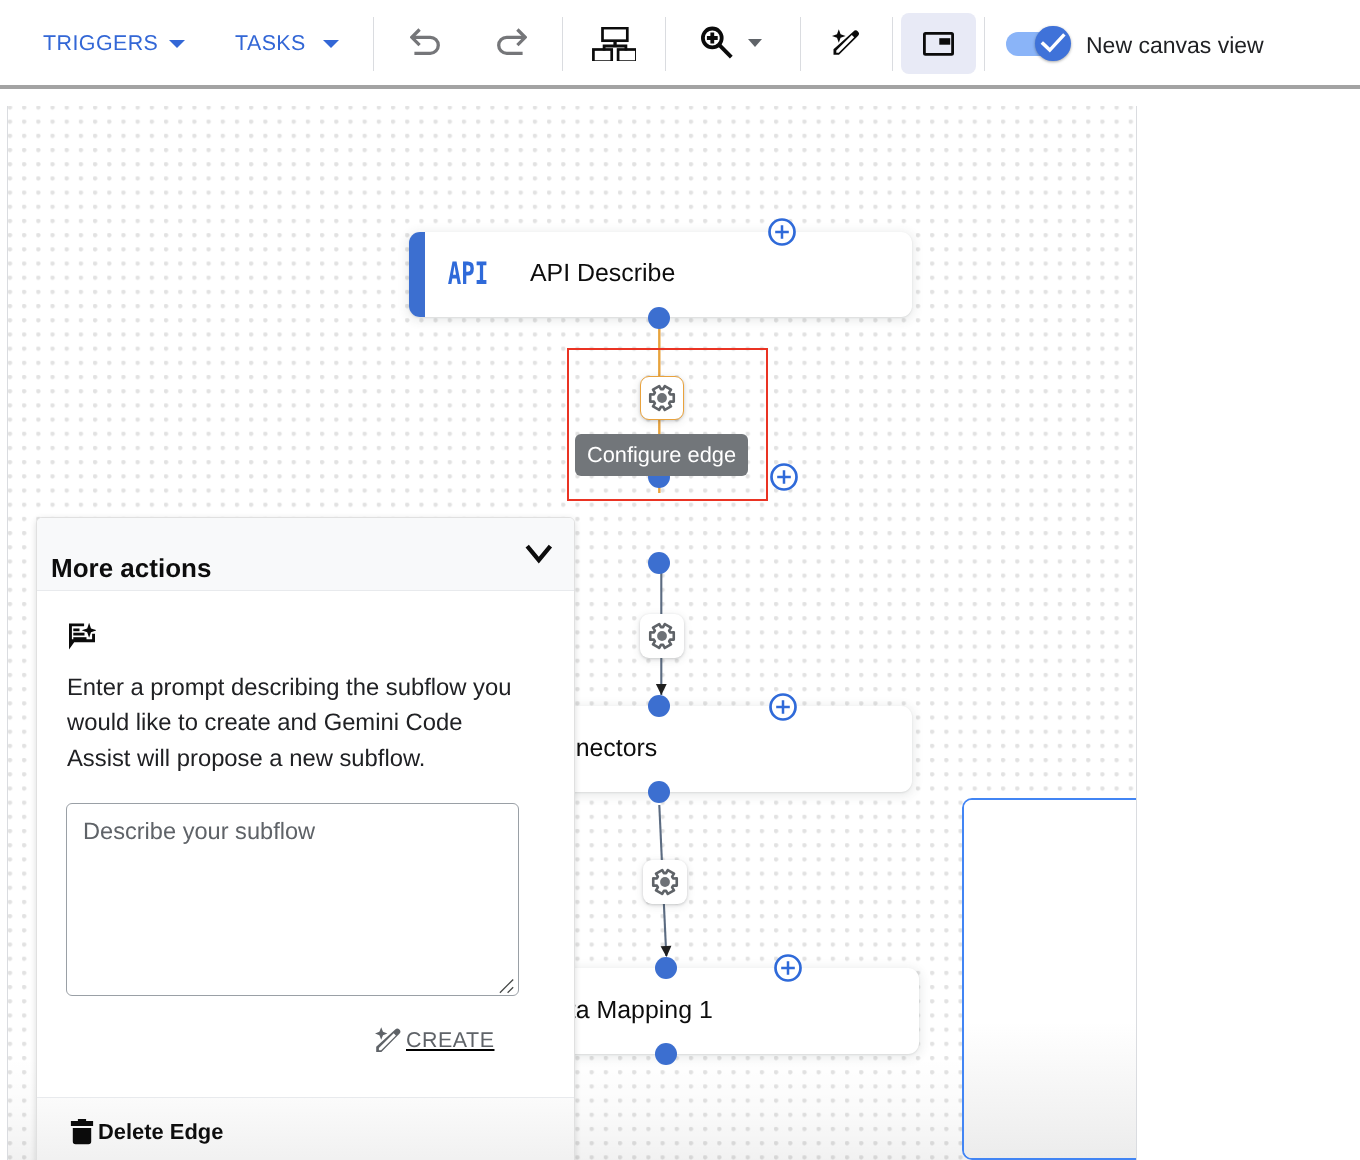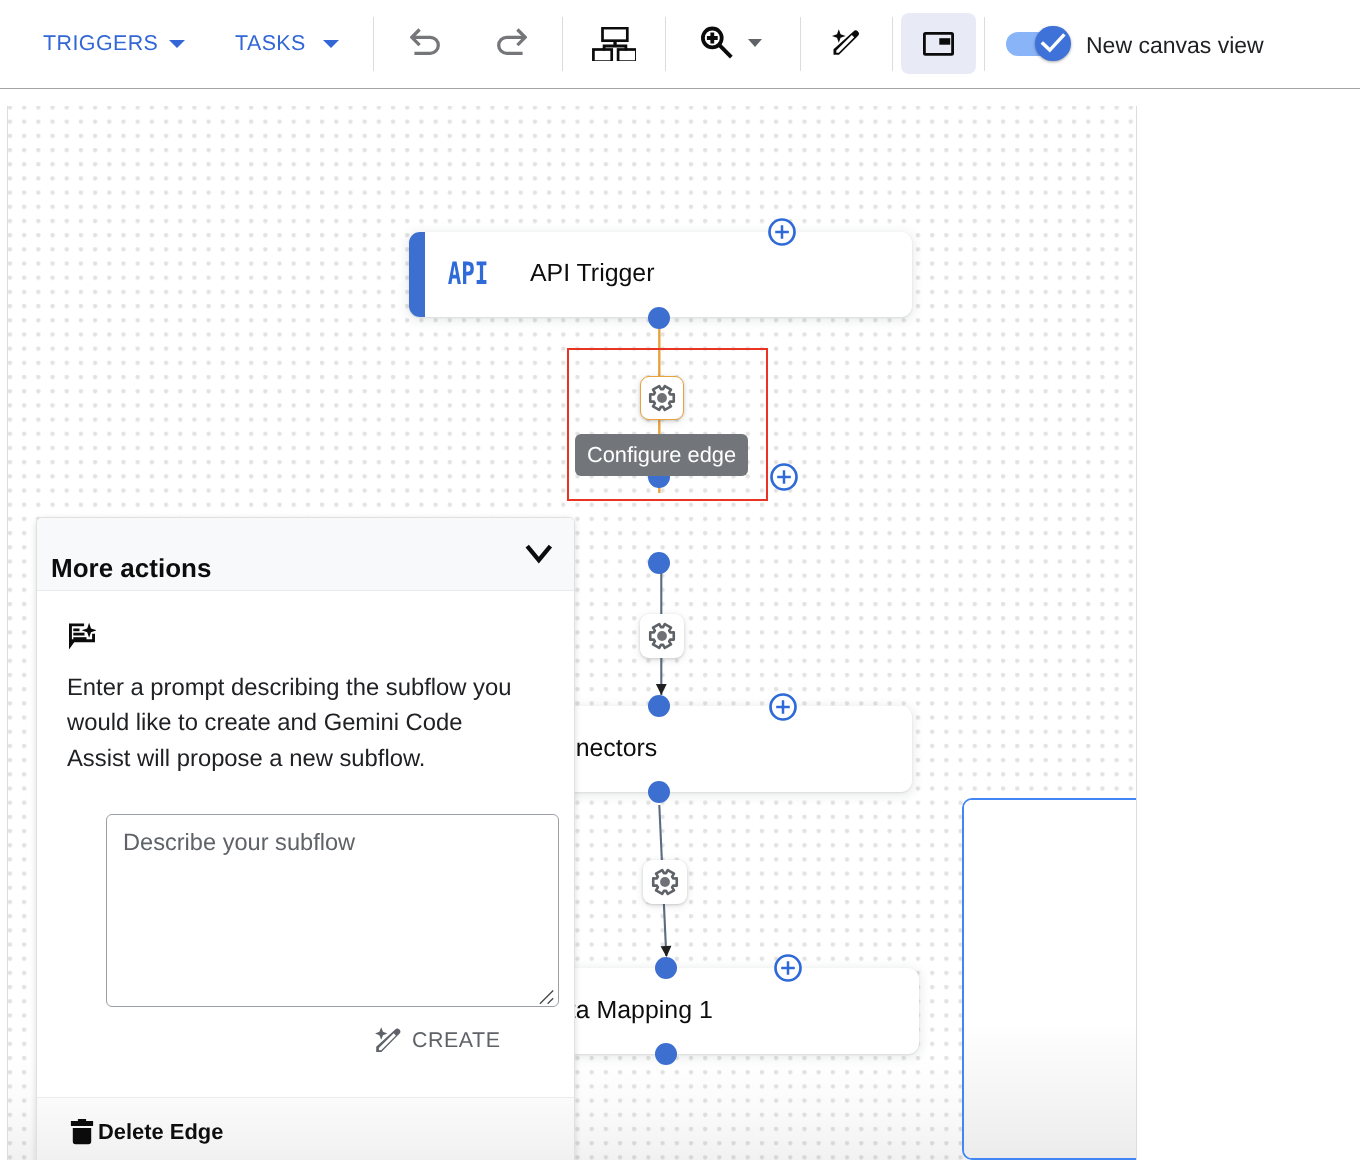--- a/index.html
+++ b/index.html
@@ -3,21 +3,21 @@
 <meta charset="utf-8">
 <title>Integration Canvas</title>
 <style>
   html,body{margin:0;padding:0;}
   body{width:1360px;height:1160px;overflow:hidden;background:#fff;
        font-family:"Liberation Sans",sans-serif;-webkit-font-smoothing:antialiased;text-rendering:geometricPrecision;}
   #root{position:relative;width:1360px;height:1160px;}
 
   
   .toolbar{position:absolute;left:0;top:0;width:1360px;height:89px;background:#fff;
-           border-bottom:1px solid #a3a3a3;box-sizing:border-box;}
+           border-bottom:4px solid #a3a3a3;box-sizing:border-box;}
   .tb-btn{position:absolute;display:flex;align-items:center;cursor:pointer;}
   .tb-text{color:#3367d6;font-size:21.4px;letter-spacing:.45px;font-weight:400;}
   .caret{width:0;height:0;border-left:8.2px solid transparent;border-right:8.2px solid transparent;
          border-top:8.6px solid #3367d6;}
   .caret.grey{border-top-color:#5f6368;border-left-width:7.7px;border-right-width:7.7px;border-top-width:8px;}
   .vdiv{position:absolute;width:1px;background:#dadce0;}
   .icon-btn{position:absolute;display:flex;align-items:center;justify-content:center;cursor:pointer;}
   .icon-btn.active{background:#e8eaf6;border-radius:8px;}
 
   
@@ -79,21 +79,21 @@
               border-bottom:1px solid #e8eaed;box-sizing:border-box;display:flex;align-items:center;
               cursor:pointer;}
   .panel-head-title{position:absolute;left:14px;font-size:26px;font-weight:bold;color:#0d0d0d;margin-top:28px;}
   .panel-head-chev{position:absolute;right:21px;top:26.3px;line-height:0;}
   .sec-title{position:absolute;font-size:22.2px;font-weight:bold;color:#202124;white-space:nowrap;}
   .sec-desc{position:absolute;font-size:23.8px;line-height:35.6px;color:#202124;}
   .ta{position:absolute;border:1px solid #9aa0a6;border-radius:6px;box-sizing:border-box;
       background:#fff;}
   .ta-ph{position:absolute;left:16px;top:14.5px;font-size:23.6px;color:#5f6368;}
   .ta-grip{position:absolute;right:3px;bottom:1.5px;line-height:0;}
-  .createbtn{position:absolute;display:flex;align-items:center;gap:11px;cursor:pointer;}
+  .createbtn{position:absolute;display:flex;align-items:center;gap:5px;cursor:pointer;text-decoration:underline;}
   .createbtn span{font-size:21.4px;color:#5f6368;letter-spacing:.55px;}
   .panel-foot{position:absolute;left:0;bottom:0;width:100%;
               background:linear-gradient(to bottom,#fbfbfb,#eeeeee);
               border-top:1px solid #e8eaed;box-sizing:border-box;}
   .delrow{position:absolute;display:flex;align-items:center;gap:4px;cursor:pointer;}
   .delrow span{font-size:21.9px;font-weight:bold;color:#0d0d0d;}
 </style>
 </head>
 <body>
 
@@ -197,21 +197,21 @@
 
       <path d="M651.3 699 L658.3 850" stroke="#5b6b81" stroke-width="2.1" fill="none"></path>
       <polygon points="658.5,851.0 652.6,840.3 663.4,839.8" fill="#1f1f1f"></polygon>
     </svg>
 
     <div class="node" style="left:401px;top:126px;width:503px;height:85px;">
       <div class="node-bar"></div>
       <div class="node-ico">
         <span class="api-badge">API</span>
       </div>
-      <div class="node-title">API Trigger</div>
+      <div class="node-title">API Describe</div>
     </div>
     <div class="dot" style="left:640px;top:201px;"></div>
     <svg class="plus" style="left:759.6px;top:111.8px;" viewBox="0 0 28 28">
       <circle cx="14" cy="14" r="12.5" fill="#fff" stroke="#2f6ad9" stroke-width="2.7"></circle>
       <path d="M14 7.2 V20.8 M7.2 14 H20.8" stroke="#2f6ad9" stroke-width="2.5"></path>
     </svg>
 
     <div class="dot" style="left:640px;top:360px;"></div>
     <div class="dot" style="left:640px;top:446px;"></div>
     <svg class="plus" style="left:761.5px;top:356.5px;" viewBox="0 0 28 28">
@@ -295,21 +295,21 @@
         <path fill="#0b0b0b" d="M1.0 1.4 h15.1 v2.9 H3.9 v13.0 H24.1 v-5.5 h2.9 v8.4 H6.2 L1.0 27.6 Z"></path>
         <rect x="5.3" y="6.5" width="6.2" height="2.7" fill="#0b0b0b"></rect>
         <rect x="5.3" y="10.7" width="11.2" height="2.8" fill="#0b0b0b"></rect>
         <rect x="5.3" y="15.2" width="13.2" height="3.1" fill="#0b0b0b"></rect>
         <path fill="#0b0b0b" d="M21.1 0.8 l1.9 5.6 5.6 1.9 -5.6 1.9 -1.9 5.6 -1.9 -5.6 -5.6 -1.9 5.6 -1.9 z"></path>
       </svg>
     </span>
 
     <div class="sec-desc" style="left:30px;top:151.5px;width:452px;">Enter a prompt describing the subflow you would like to create and Gemini Code Assist will propose a new subflow.</div>
 
-    <div class="ta" style="left:29px;top:296px;width:453px;height:193px;margin-left:40px;">
+    <div class="ta" style="left:29px;top:285px;width:453px;height:193px;">
       <span class="ta-ph">Describe your subflow</span>
       <svg class="ta-grip" width="16" height="16" viewBox="0 0 16 16">
         <path d="M14.2 1.5 L0.9 14.7 M14.2 9.3 L8.6 14.7" stroke="#444746" stroke-width="1.3" fill="none"></path>
       </svg>
     </div>
 
     <div class="createbtn" style="left:336px;top:509px;">
       <svg width="28" height="26" viewBox="0 0 28 26">
         <path fill="#5f6368" d="M8.2 0.3 10.0 4.7 14.4 6.5 10.0 8.3 8.2 12.7 6.4 8.3 2.0 6.5 6.4 4.7z"></path>
         <path fill="#5f6368" fill-rule="evenodd" d="M22.2 2.6 a2.95 2.95 0 0 1 4.2 4.2 L8.4 24.9 H3.2 V19.7 Z M5.9 21.0 v2.2 h2.2 L22.9 8.4 l-2.2 -2.2 Z"></path>

